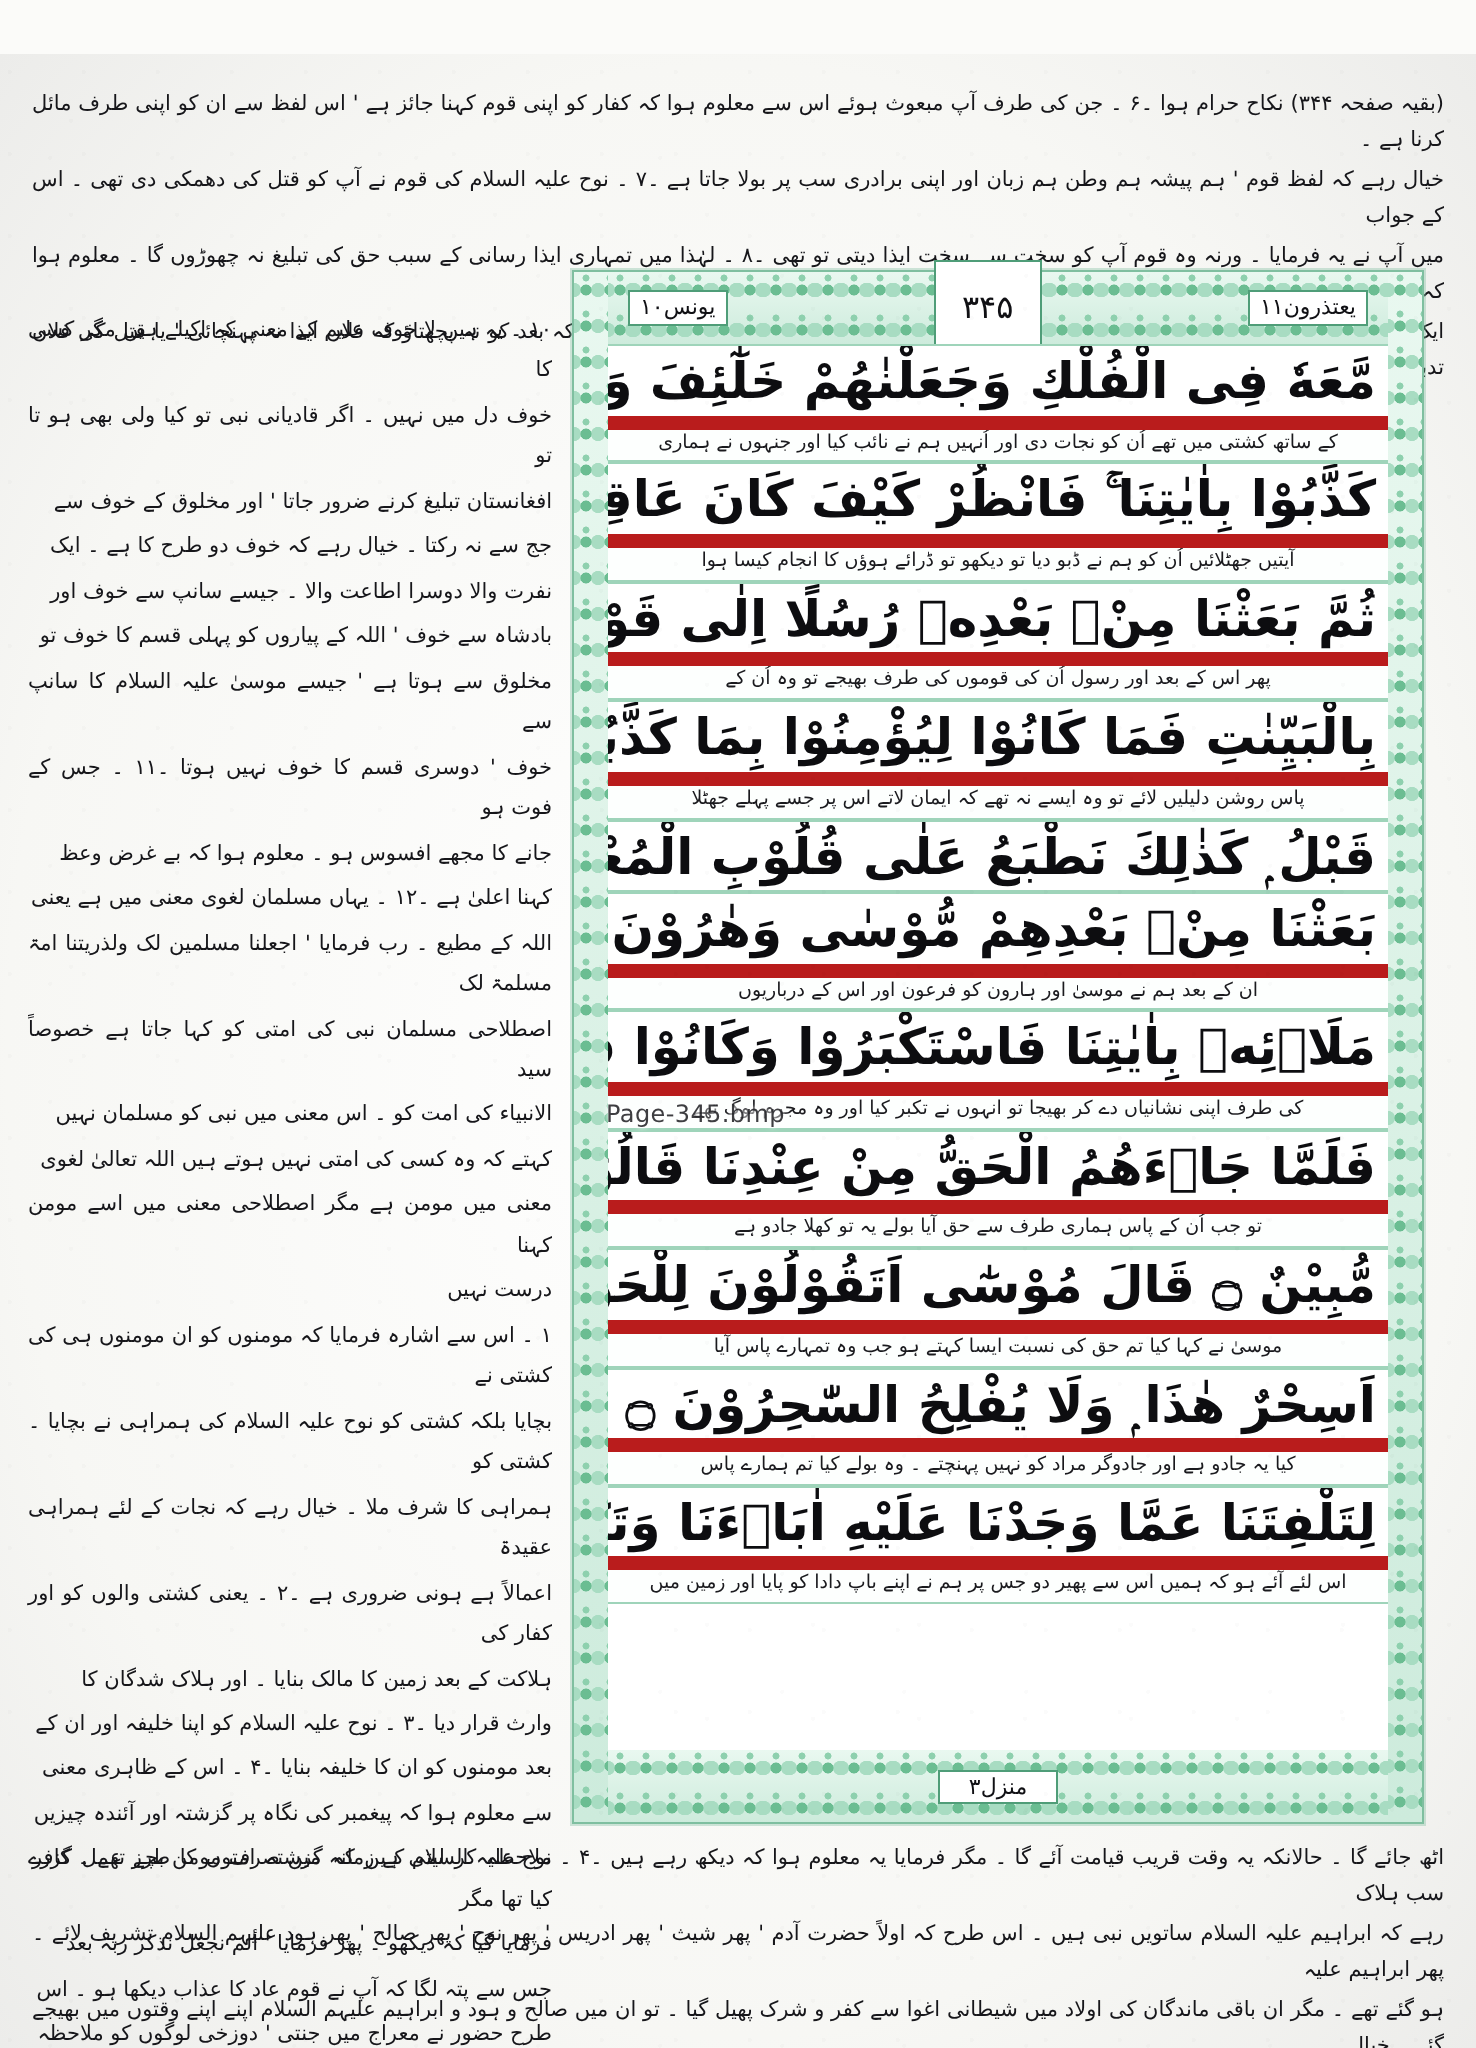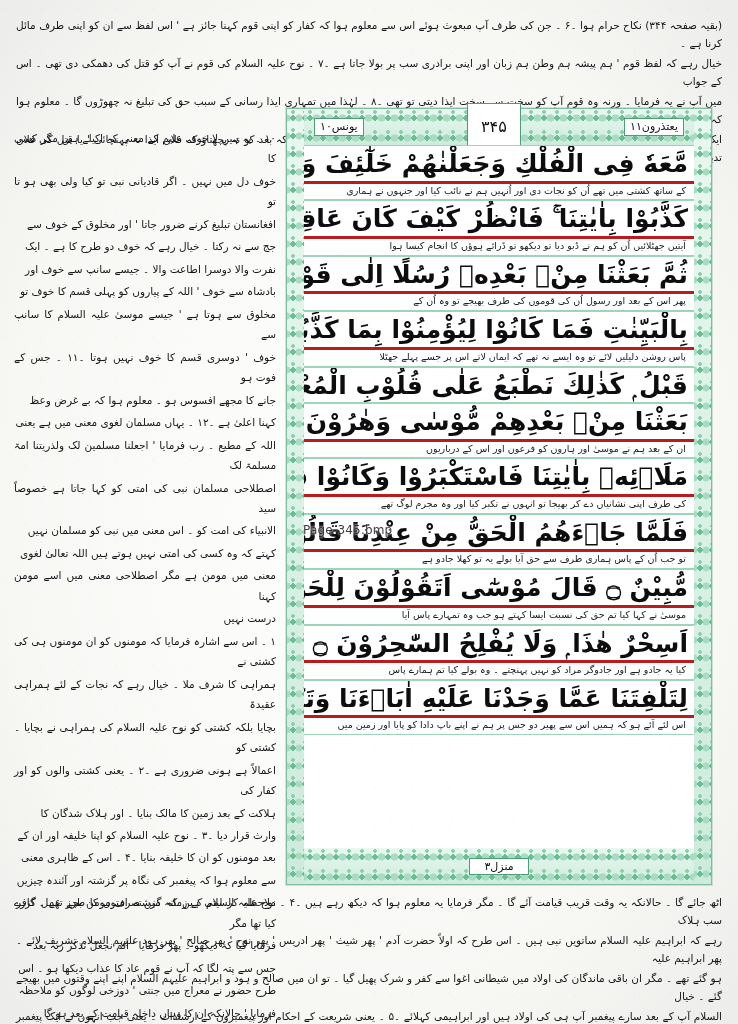--- a/index.html
+++ b/index.html
@@ -9,20 +9,21 @@
     background:#fbfbf9;
     font-family:"DejaVu Sans","Liberation Sans",sans-serif;
     overflow:hidden;position:relative;
   }
 
   
   #page{
     position:absolute;inset:0;
     background:
       radial-gradient(ellipse at 50% 50%, #ffffff 0%, #f7f7f4 70%, #ececea 100%);
+    margin-top: 27px;
   }
   
   #page::after{
     content:"";position:absolute;inset:0;pointer-events:none;
     background-image:
       radial-gradient(circle at 13% 22%, rgba(0,0,0,.025) 0 1px, transparent 1px),
       radial-gradient(circle at 67% 71%, rgba(0,0,0,.02) 0 1px, transparent 1px),
       radial-gradient(circle at 41% 88%, rgba(0,0,0,.02) 0 1px, transparent 1px);
     background-size:37px 41px,53px 47px,61px 59px;
     opacity:.8;
@@ -107,26 +108,26 @@
     direction:rtl;text-align:center;
     color:#0d0d10;
     font-family:"DejaVu Sans","Liberation Sans",sans-serif;
     font-size:25px;line-height:1.1;
     padding:4px 6px 3px 6px;
     white-space:nowrap;overflow:hidden;
     font-weight:600;
     letter-spacing:-0.5px;
   }
   .urdu-line{
-    direction:rtl;
+    direction:rtl;text-align:center;
     color:#1a1a1e;
     font-family:"DejaVu Sans","Liberation Sans",sans-serif;
     font-size:9.5px;line-height:1.25;
     padding:1px 8px 3px 8px;
-    border-top:3px solid #b91c1c;
+    border-top:7px solid #b91c1c;
     background:#fdfffe;
     white-space:nowrap;overflow:hidden;
   }
 
   
   #quran-footer{
     position:absolute;left:17px;right:17px;bottom:0;height:36px;
     display:flex;align-items:center;justify-content:center;
   }
   #quran-footer.band{background-size:13px 20px,13px 20px,13px 20px,13px 20px,100% 100%;}
@@ -170,22 +171,22 @@
     <p>خوف ' دوسری قسم کا خوف نہیں ہوتا ۔۱۱ ۔ جس کے فوت ہو</p>
     <p>جانے کا مجھے افسوس ہو ۔ معلوم ہوا کہ بے غرض وعظ</p>
     <p>کہنا اعلیٰ ہے ۔۱۲ ۔ یہاں مسلمان لغوی معنی میں ہے یعنی</p>
     <p>اللہ کے مطیع ۔ رب فرمایا ' اجعلنا مسلمین لک ولذریتنا امۃ مسلمۃ لک</p>
     <p>اصطلاحی مسلمان نبی کی امتی کو کہا جاتا ہے خصوصاً سید</p>
     <p>الانبیاء کی امت کو ۔ اس معنی میں نبی کو مسلمان نہیں</p>
     <p>کہتے کہ وہ کسی کی امتی نہیں ہوتے ہیں اللہ تعالیٰ لغوی</p>
     <p>معنی میں مومن ہے مگر اصطلاحی معنی میں اسے مومن کہنا</p>
     <p>درست نہیں</p>
     <p>۱ ۔ اس سے اشارہ فرمایا کہ مومنوں کو ان مومنوں ہی کی کشتی نے</p>
+    <p>بچایا بلکہ کشتی کو نوح علیہ السلام کی ہمراہی نے بچایا ۔ کشتی کو</p>
     <p>ہمراہی کا شرف ملا ۔ خیال رہے کہ نجات کے لئے ہمراہی عقیدۃ</p>
-    <p>بچایا بلکہ کشتی کو نوح علیہ السلام کی ہمراہی نے بچایا ۔ کشتی کو</p>
     <p>اعمالاً ہے ہونی ضروری ہے ۔۲ ۔ یعنی کشتی والوں کو اور کفار کی</p>
     <p>ہلاکت کے بعد زمین کا مالک بنایا ۔ اور ہلاک شدگان کا</p>
     <p>وارث قرار دیا ۔۳ ۔ نوح علیہ السلام کو اپنا خلیفہ اور ان کے</p>
     <p>بعد مومنوں کو ان کا خلیفہ بنایا ۔۴ ۔ اس کے ظاہری معنی</p>
     <p>سے معلوم ہوا کہ پیغمبر کی نگاہ پر گزشتہ اور آئندہ چیزیں</p>
     <p>ملاحظہ کر لیتی ہیں کہ گزشتہ امتوں کا طرز عمل گزرے کیا تھا مگر</p>
     <p>فرمایا گیا کہ دیکھو ۔ پھر فرمایا ' ألم نجعل نذکر ربہ بعد</p>
     <p>جس سے پتہ لگا کہ آپ نے قوم عاد کا عذاب دیکھا ہو ۔ اس</p>
     <p>طرح حضور نے معراج میں جنتی ' دوزخی لوگوں کو ملاحظہ</p>
     <p>فرمایا ' حالانکہ ان کا وہاں داخلہ قیامت کے بعد ہو گا ۔</p>

